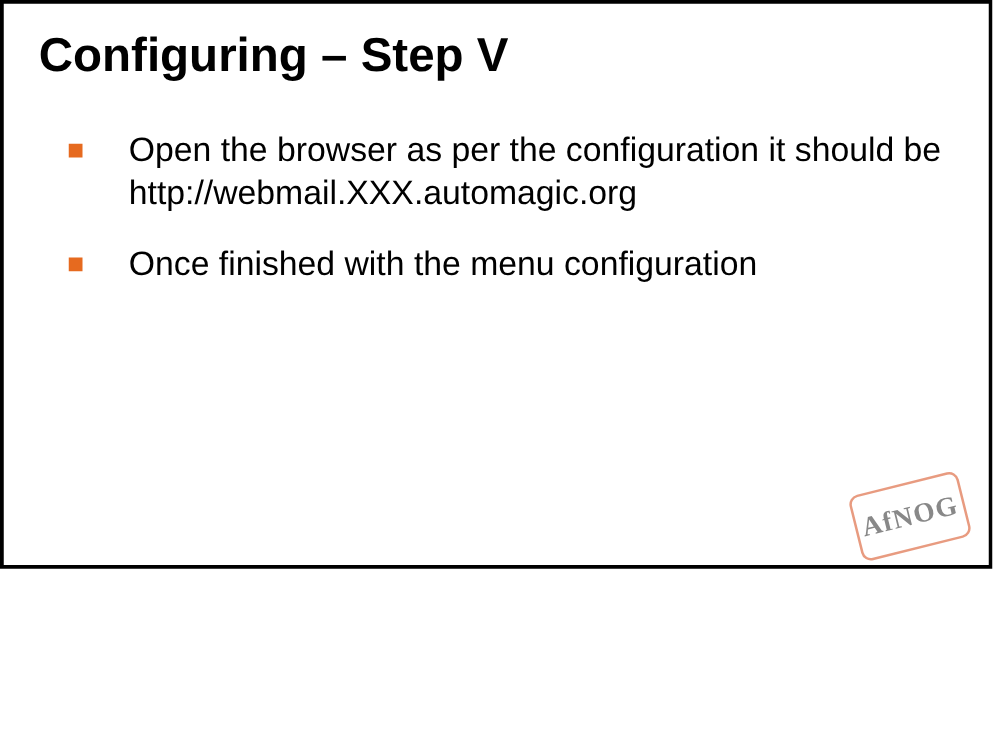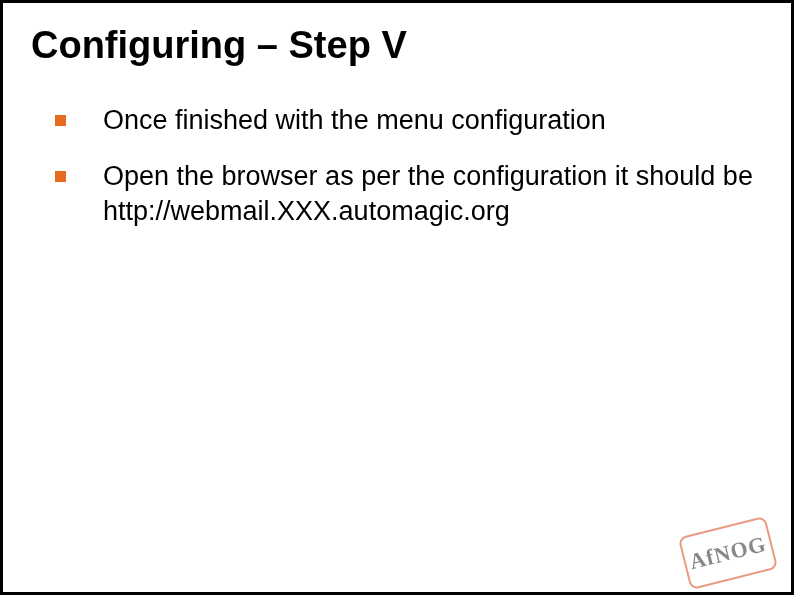--- a/index.html
+++ b/index.html
@@ -7,21 +7,21 @@
     padding: 0;
     width: 794px;
     height: 595px;
     background: #fff;
     font-family: "Trebuchet MS", "Lucida Grande", Verdana, sans-serif;
     color: #000;
   }
   .slide {
     box-sizing: border-box;
     width: 794px;
-    height: 595px;
+    height: 455px;
     border: 3px solid #000;
     padding: 22px 28px 20px 28px;
     position: relative;
     overflow: hidden;
   }
   .title {
     font-size: 38px;
     font-weight: bold;
     margin: 0 0 36px 0;
     line-height: 1.1;
@@ -79,25 +79,25 @@
 </head>
 <body>
 
 <div class="slide">
 
   <h1 class="title">Configuring – Step V</h1>
 
   <ul class="bullets">
     <li>
       <span class="sq"></span>
-      <span>Once finished with the menu configuration</span>
+      <span>Open the browser as per the configuration it should be http://webmail.XXX.automagic.org</span>
     </li>
     <li>
       <span class="sq"></span>
-      <span>Open the browser as per the configuration it should be http://webmail.XXX.automagic.org</span>
+      <span>Once finished with the menu configuration</span>
     </li>
   </ul>
 
   <div class="stamp">
     <div class="frame"></div>
     <div class="txt">AfNOG</div>
   </div>
 
 </div>
 

